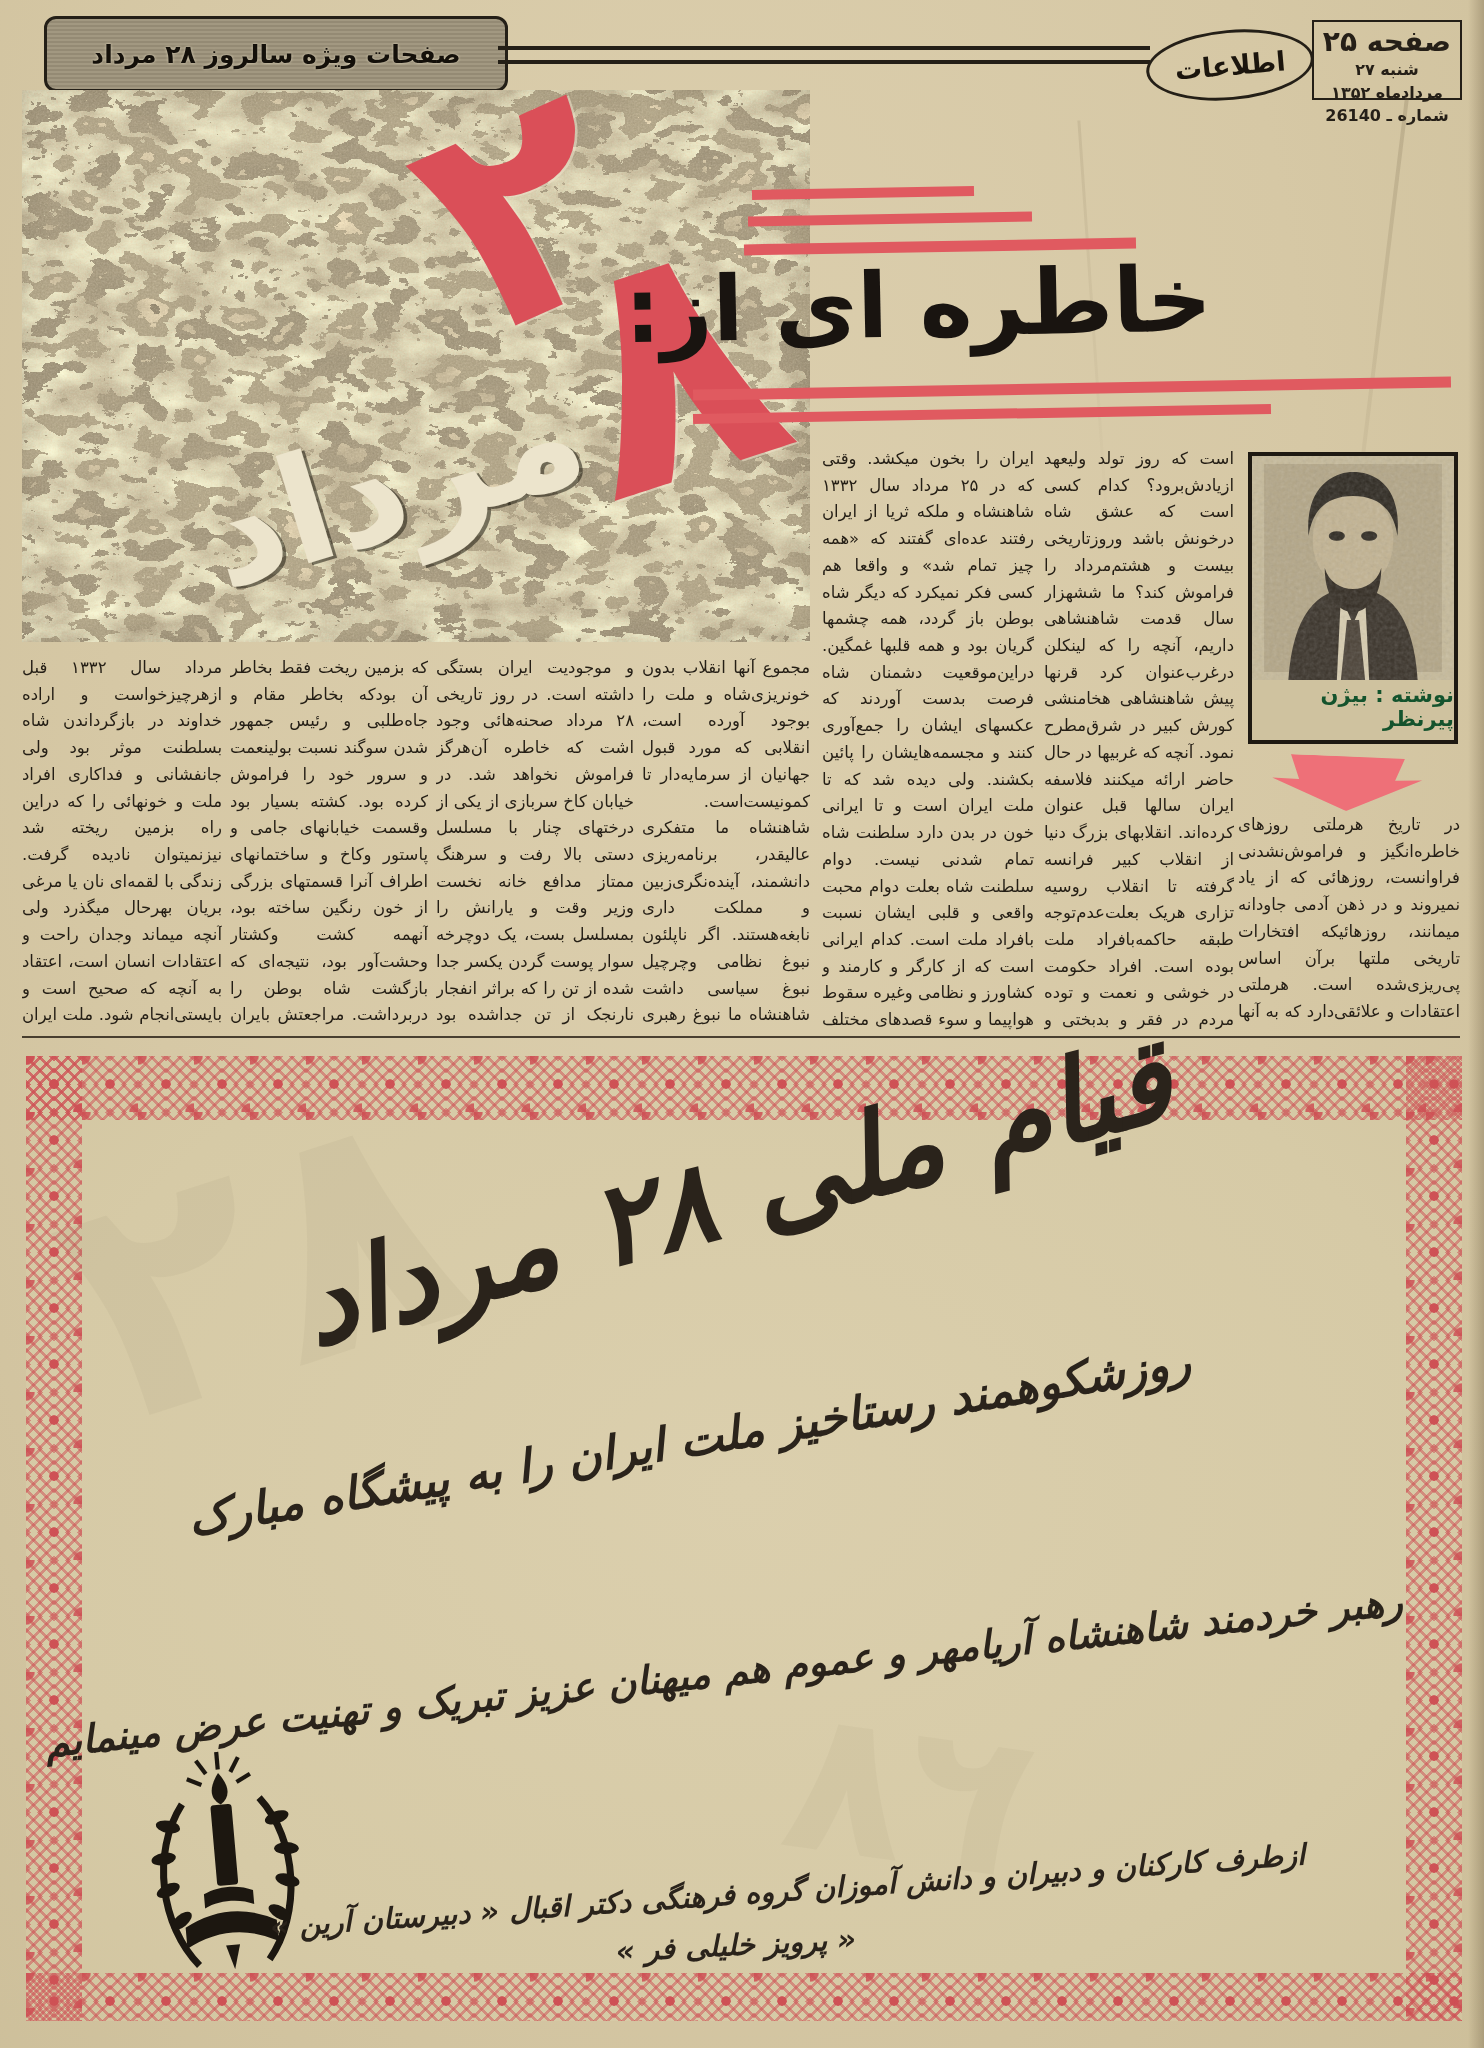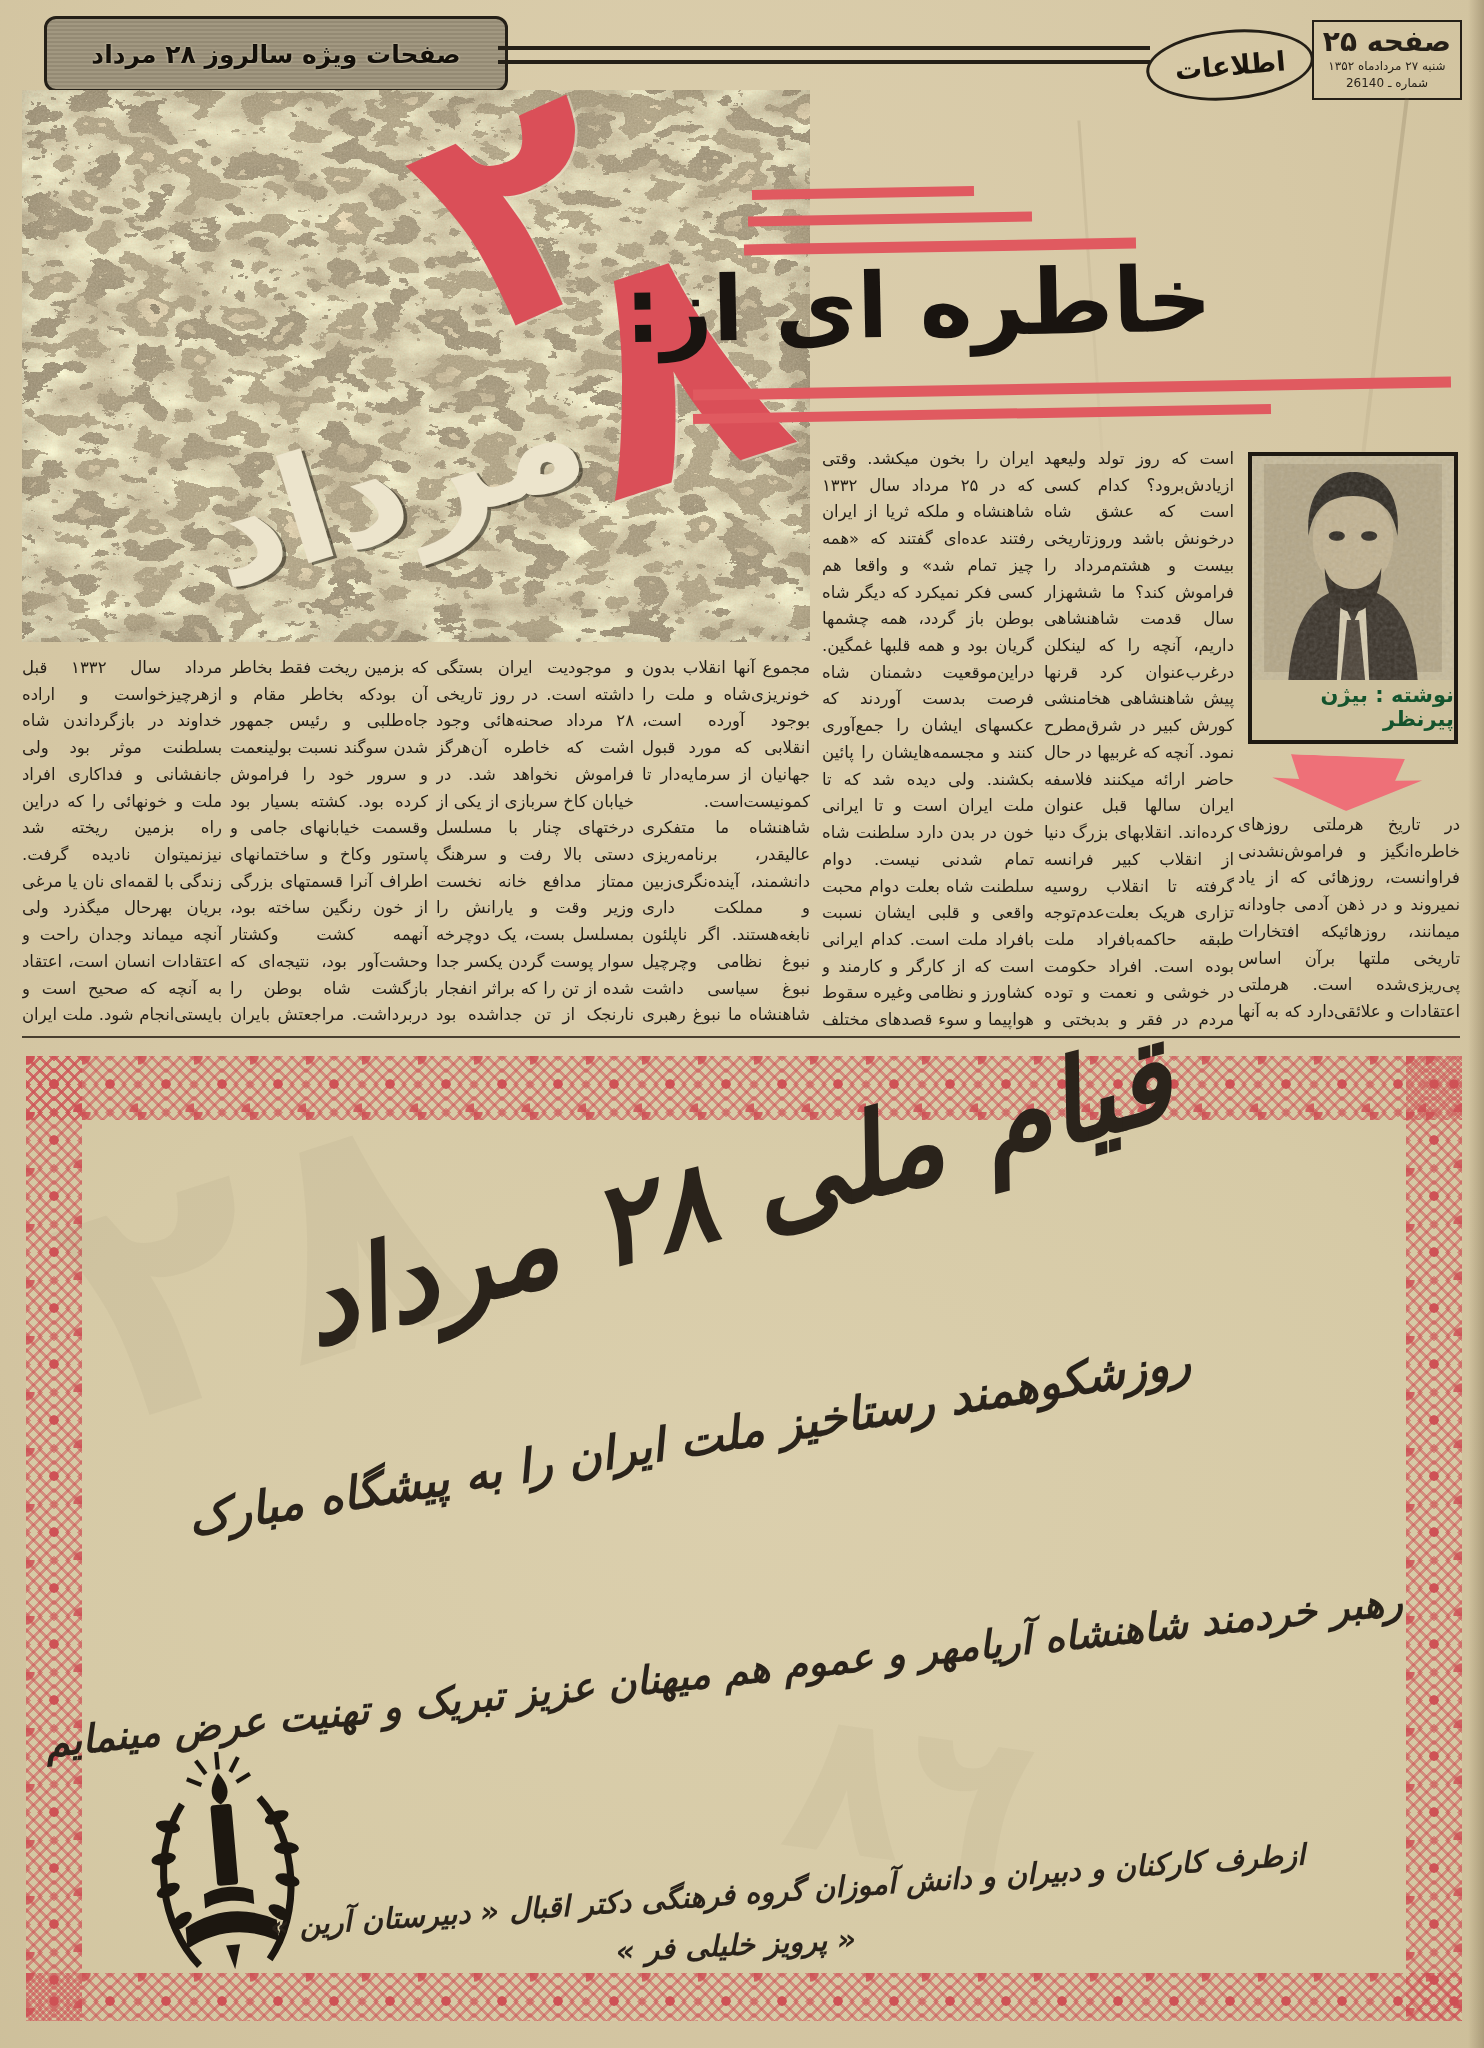--- a/index.html
+++ b/index.html
@@ -33,21 +33,21 @@
     border:3px solid #241f17;border-radius:50%;
     display:flex;align-items:center;justify-content:center;
     font-size:27px;font-weight:bold;transform:rotate(-5deg);color:#1b150d;
   }
   .info-box{
     position:absolute;left:1312px;top:20px;width:150px;height:80px;
     border:2px solid #241f17;padding:5px 8px;box-sizing:border-box;
     direction:rtl;text-align:center;
   }
   .info-box .ip{font-size:28px;font-weight:bold;line-height:1.1;}
-  .info-box .id,.info-box .ii{font-size:12px;line-height:1.45;}
+  .info-box .id,.info-box .ii{font-size:16px;line-height:1.45;font-weight:bold;}
 
   
   .photo{position:absolute;left:22px;top:90px;width:788px;height:552px;overflow:hidden;
     background:#a99c7f;box-shadow:inset 0 0 40px rgba(40,30,15,.35);}
   .photo svg{position:absolute;inset:0;width:100%;height:100%;filter:sepia(.35) contrast(1.12) brightness(1.04);}
   .ph-num{position:absolute;font-weight:bold;color:#da4f58;text-shadow:2px 2px 0 rgba(235,225,200,.6);line-height:1;}
   .ph-num.n2{left:408px;top:-30px;font-size:300px;transform:rotate(-24deg);}
   .ph-num.n8{left:548px;top:108px;font-size:330px;transform:rotate(-18deg);}
   .ph-word{
     position:absolute;left:52px;top:320px;width:640px;text-align:center;

